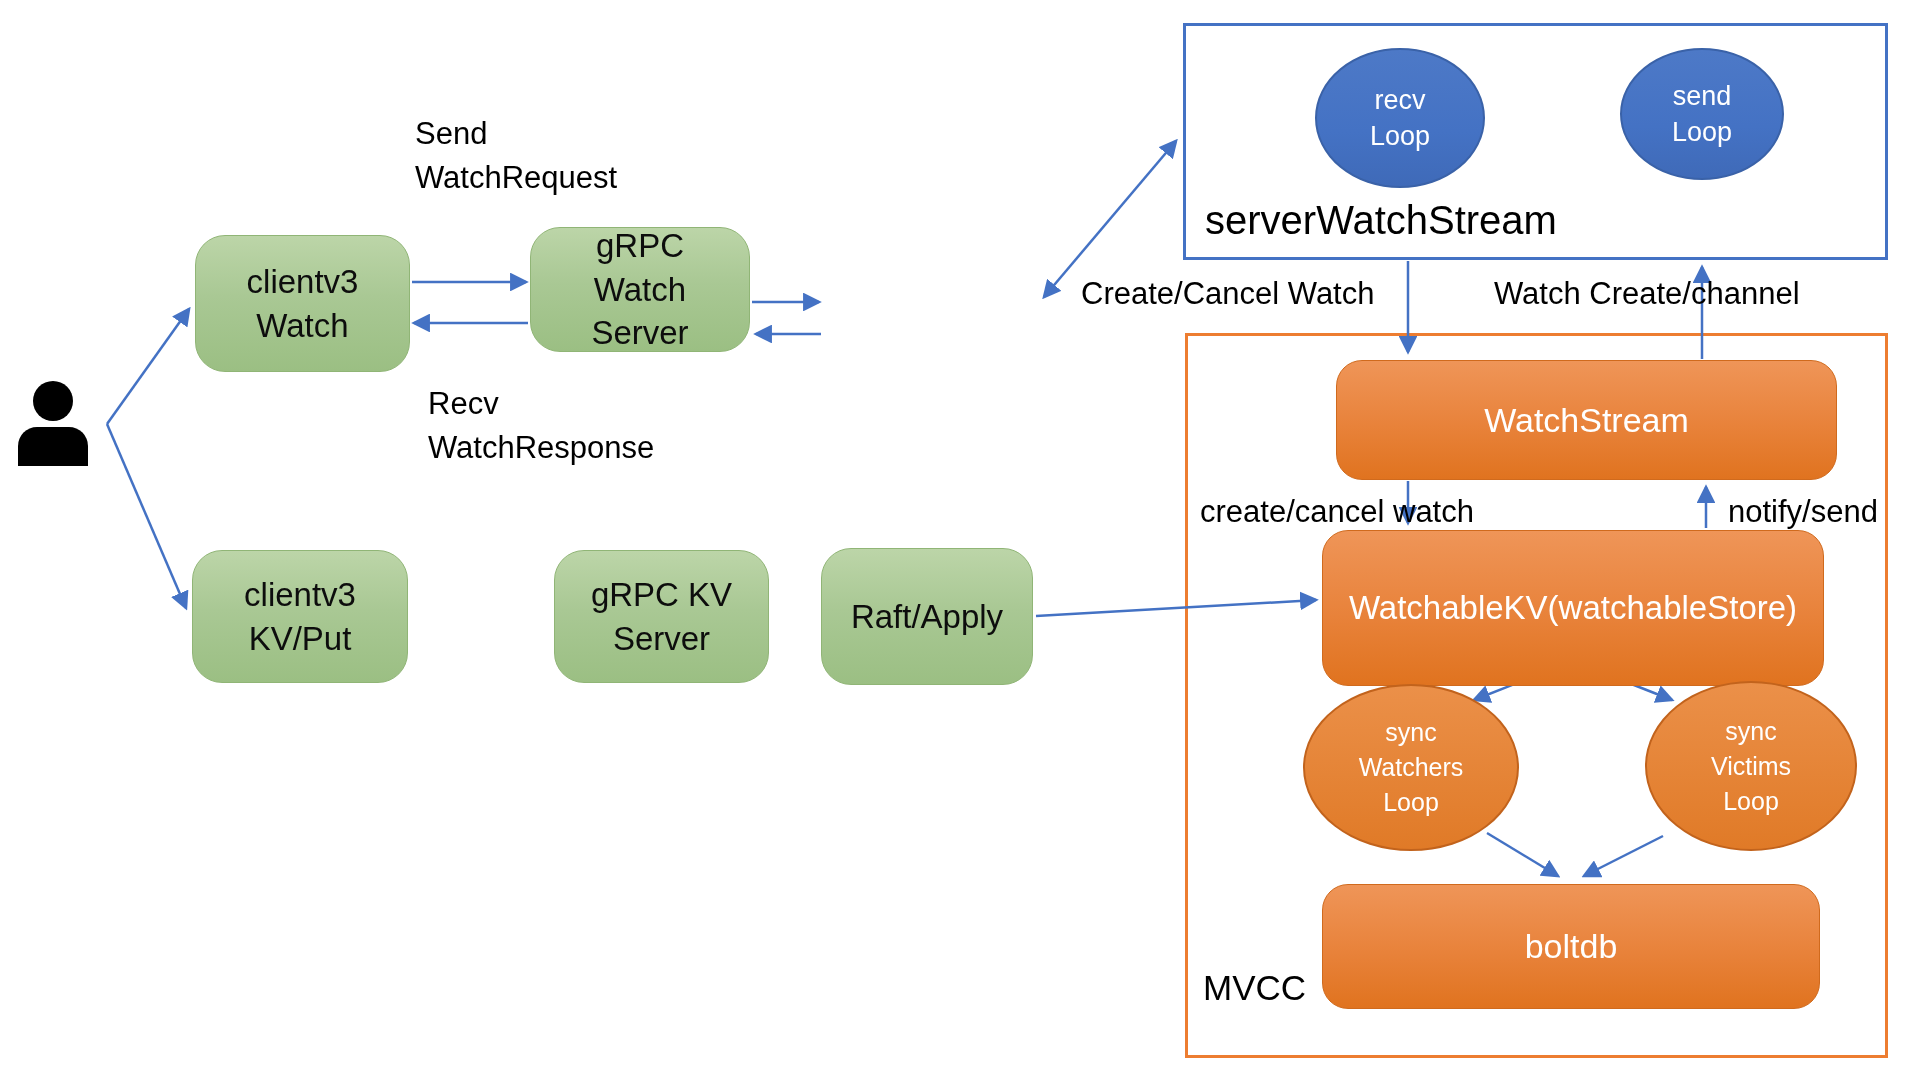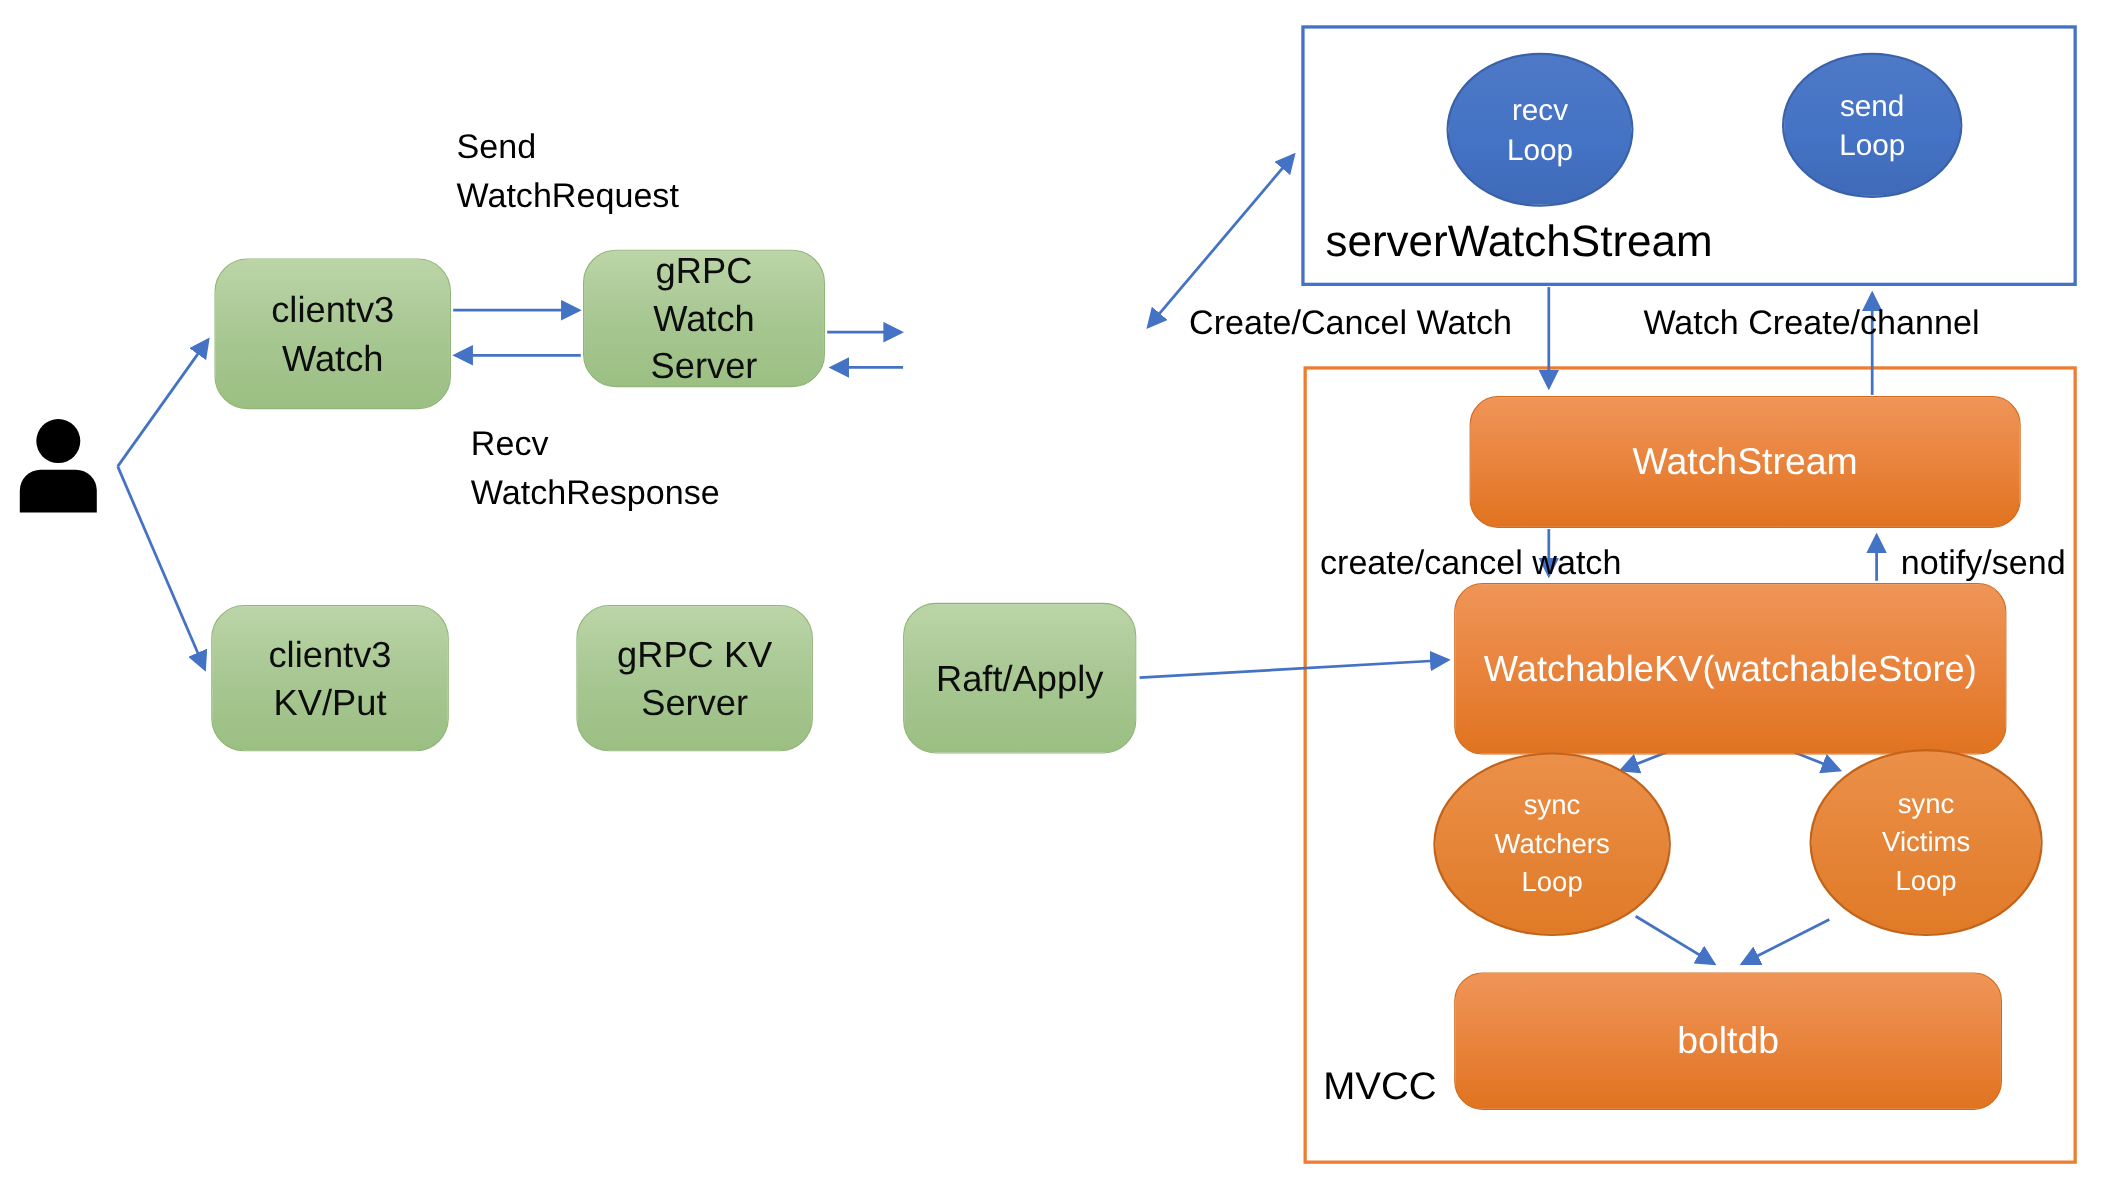--- a/index.html
+++ b/index.html
@@ -81,21 +81,21 @@
     </g>
   </svg>
 
   <div class="node green" style="left:195px;top:235px;width:215px;height:137px;">clientv3
 Watch</div>
   <div class="node green" style="left:530px;top:227px;width:220px;height:125px;">gRPC
 Watch
 Server</div>
   <div class="node green" style="left:192px;top:550px;width:216px;height:133px;">clientv3
 KV/Put</div>
-  <div class="node green" style="left:524px;top:550px;width:215px;height:133px;text-align:center;">gRPC KV
+  <div class="node green" style="left:554px;top:550px;width:215px;height:133px;text-align:center;">gRPC KV
 Server</div>
   <div class="node green" style="left:821px;top:548px;width:212px;height:137px;">Raft/Apply</div>
 
   <div class="node blue-ellipse" style="left:1315px;top:48px;width:170px;height:140px;">recv
 Loop</div>
   <div class="node blue-ellipse" style="left:1620px;top:48px;width:164px;height:132px;">send
 Loop</div>
   <div class="lbl lbl-container" style="left:1205px;top:198px;">serverWatchStream</div>
 
   <div class="lbl lbl-edge" style="left:415px;top:112px;">Send

